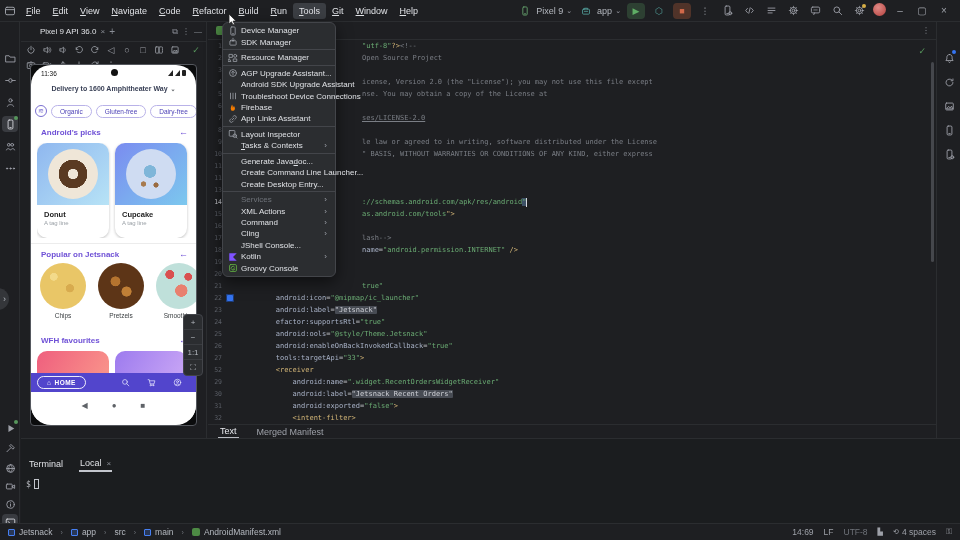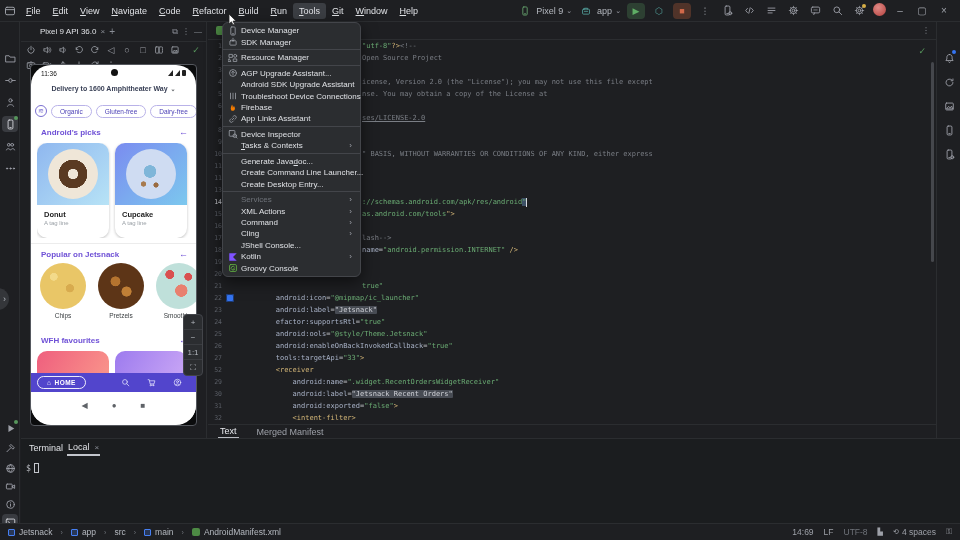--- a/index.html
+++ b/index.html
@@ -121,32 +121,32 @@
   .sg-h { color:#ced0d6; background:#474b53; border-radius:1px; }
   .sg-m { color:#6aab73; background:#3d5066; }
   .caret { display:inline-block; width:1px; height:9px; background:#d7d9de; vertical-align:middle; }
   #inspect-ok { position:absolute; right:10px; top:24px; color:#57965c; font-size:9px; }
   #edscroll { position:absolute; right:2px; top:40px; width:3px; height:200px; border-radius:2px; background:#45474c; }
   #edbottom { position:absolute; left:0; top:402px; width:100%; height:14px; border-top:1px solid #2b2d30; display:flex; align-items:center; padding-left:10px; gap:16px; }
   .btab { color:#9da0a8; padding:1px 2px; }
   .btab.active { color:#e8eaee; border-bottom:2px solid #b9bcc2; }
 
   
-  #toolsmenu { position:absolute; left:222px; top:22px; width:139px; background:#2b2d30; border:1px solid #43454a;
+  #toolsmenu { position:absolute; left:222px; top:22px; width:114px; background:#2b2d30; border:1px solid #43454a;
     border-radius:6px; box-shadow:0 5px 16px rgba(0,0,0,.55); z-index:20; padding:2px 0; }
   .pmi { height:11.4px; display:flex; align-items:center; padding:0 8px 0 5px; font-size:8px; color:#dfe1e5; white-space:nowrap; }
   .pmi .pic { width:13px; flex:0 0 13px; display:flex; align-items:center; justify-content:flex-start; }
   .pmi .sub { margin-left:auto; color:#9da0a8; font-size:8px; }
   .pmi.disabled { color:#6f737a; }
   .psep { height:1px; background:#43454a; margin:1.6px 0; }
   #cursor { position:absolute; left:228px; top:13px; z-index:30; }
 
   
   #terminal { position:absolute; left:21px; top:438px; width:939px; height:85px; background:#1b1d1f; border-top:1px solid #2b2d30; }
-  #termhead { height:18px; display:flex; align-items:center; gap:4px; padding-left:8px; }
+  #termhead { height:18px; display:flex; align-items:center; gap:16px; padding-left:8px;margin-top:16px; }
   #term-title { color:#dfe1e5; }
   #term-tab { color:#dfe1e5; border-bottom:2px solid #c3c6cc; padding:2px 1px; display:flex; gap:5px; align-items:center; }
   #termbody { padding:6px 0 0 5px; font-family:"DejaVu Sans Mono", monospace; font-size:8px; color:#bcbec4; display:flex; gap:3px; align-items:center; }
   .cursorbox { width:5px; height:10px; border:1px solid #c3c6cc; }
 
   
   #statusbar { position:absolute; left:0; top:523px; width:960px; height:17px; background:#1e1f22; border-top:1px solid #2b2d30;
     display:flex; align-items:center; padding:0 8px; color:#b4b8bf; font-size:8.5px; }
   .bc { display:flex; align-items:center; gap:4px; }
   .bc .modico { width:7px; height:7px; border:1px solid #467ff2; border-radius:1px; background:rgba(70,127,242,.25); }
@@ -588,20 +588,21 @@
           <span class="ctext part"><span class="sg-l">ses/LICENSE-2.0</span></span>
         </div>
         <div class="crow">
           <span class="lnum">8</span>
           <span class="gslot"></span>
           <span class="ctext part"></span>
         </div>
         <div class="crow">
           <span class="lnum">9</span>
           <span class="gslot"></span>
+          <span class="ctext part"><span class="sg-c">le law or agreed to in writing, software distributed under the License</span></span>
         </div>
         <div class="crow">
           <span class="lnum">10</span>
           <span class="gslot"></span>
           <span class="ctext part"><span class="sg-c">" BASIS, WITHOUT WARRANTIES OR CONDITIONS OF ANY KIND, either express</span></span>
         </div>
         <div class="crow">
           <span class="lnum">11</span>
           <span class="gslot"></span>
         </div>
@@ -825,21 +826,21 @@
       </div>
       <div class="psep"></div>
       <div class="pmi">
         <span class="pic">
           <svg width="10" height="10" viewBox="0 0 16 16" fill="none" stroke="#9da0a8" stroke-width="1.3" stroke-linecap="round" stroke-linejoin="round">
             <rect x="2" y="2.5" width="9" height="9" rx="1"></rect>
             <circle cx="10.8" cy="10.8" r="2.8"></circle>
             <path d="M12.8 12.8l1.7 1.7"></path>
           </svg>
         </span>
-        <span>Device Inspector</span>
+        <span>Layout Inspector</span>
       </div>
       <div class="pmi">
         <span class="pic"></span>
         <span><span class="u" style="text-decoration:underline">T</span>asks &amp; Contexts</span>
         <span class="sub">›</span>
       </div>
       <div class="psep"></div>
       <div class="pmi">
         <span class="pic"></span>
         <span>Generate Java<span class="u" style="text-decoration:underline">d</span>oc...</span>

